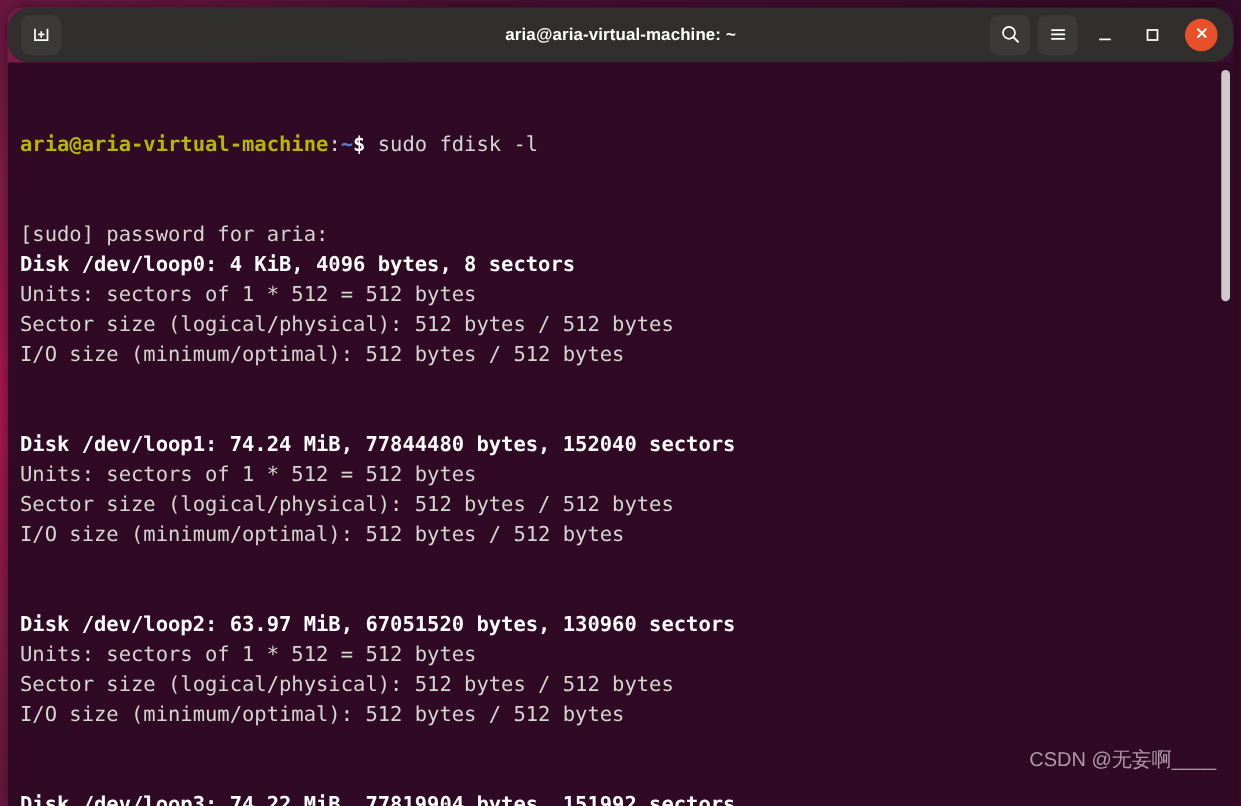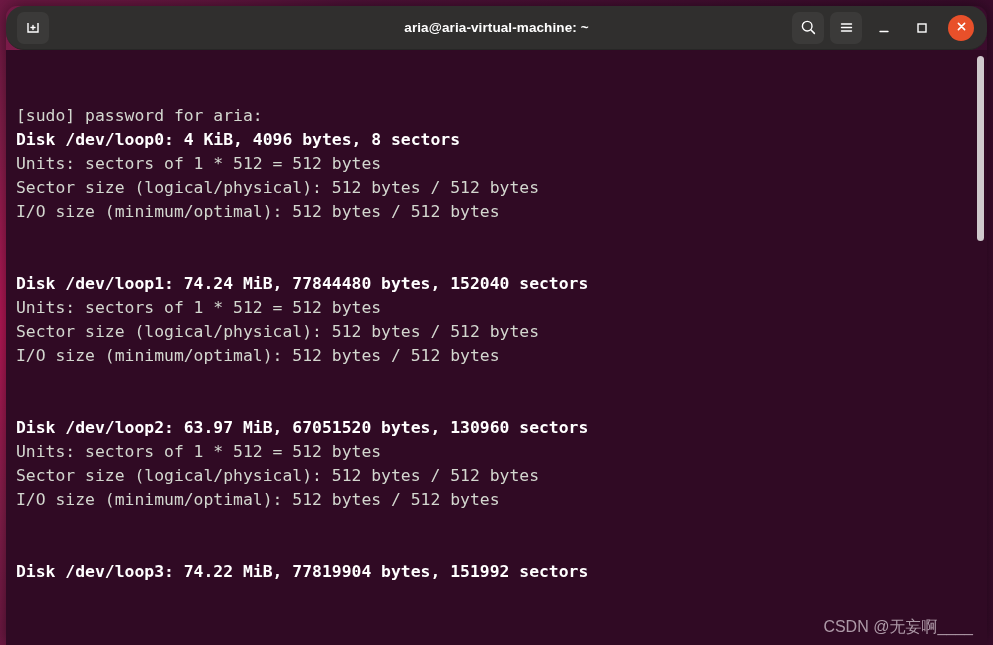--- a/index.html
+++ b/index.html
@@ -130,21 +130,21 @@
     width: 7px;
     height: 185px;
     border-radius: 4px;
     background: #cfc9cc;
   }
 
   
   #watermark {
     position: absolute;
     right: 14px;
-    bottom: 7px;
+    bottom: 26px;
     font-family: "Liberation Sans", sans-serif;
     font-size: 16px;
     color: #c9b9c4;
     opacity: 0.82;
     pointer-events: none;
     white-space: nowrap;
   }
 </style>
 </head>
 <body>
@@ -203,20 +203,21 @@
           <svg width="13" height="13" viewBox="0 0 13 13">
             <path d="M3.4 3.4 L9.6 9.6 M9.6 3.4 L3.4 9.6" stroke="#ffffff" stroke-width="1.6" stroke-linecap="round"></path>
           </svg>
         </span>
       </div>
     </div>
   </div>
 
   <div id="term-wrap">
     <div id="term">
+      <div class="line"><span class="user">aria@aria-virtual-machine</span><span class="punct">:</span><span class="tilde">~</span><span class="b">$</span><span class="plainw"> sudo fdisk -l</span></div>
       <div id="output-lines"><div class="line">[sudo] password for aria:</div><div class="line b">Disk /dev/loop0: 4 KiB, 4096 bytes, 8 sectors</div><div class="line">Units: sectors of 1 * 512 = 512 bytes</div><div class="line">Sector size (logical/physical): 512 bytes / 512 bytes</div><div class="line">I/O size (minimum/optimal): 512 bytes / 512 bytes</div><div class="line"></div><div class="line"></div><div class="line b">Disk /dev/loop1: 74.24 MiB, 77844480 bytes, 152040 sectors</div><div class="line">Units: sectors of 1 * 512 = 512 bytes</div><div class="line">Sector size (logical/physical): 512 bytes / 512 bytes</div><div class="line">I/O size (minimum/optimal): 512 bytes / 512 bytes</div><div class="line"></div><div class="line"></div><div class="line b">Disk /dev/loop2: 63.97 MiB, 67051520 bytes, 130960 sectors</div><div class="line">Units: sectors of 1 * 512 = 512 bytes</div><div class="line">Sector size (logical/physical): 512 bytes / 512 bytes</div><div class="line">I/O size (minimum/optimal): 512 bytes / 512 bytes</div><div class="line"></div><div class="line"></div><div class="line b">Disk /dev/loop3: 74.22 MiB, 77819904 bytes, 151992 sectors</div></div>
     </div>
 
     <div id="scrollbar">
       <div id="scroll-thumb"></div>
     </div>
 
     <div id="watermark">CSDN @无妄啊____</div>
   </div>
 

